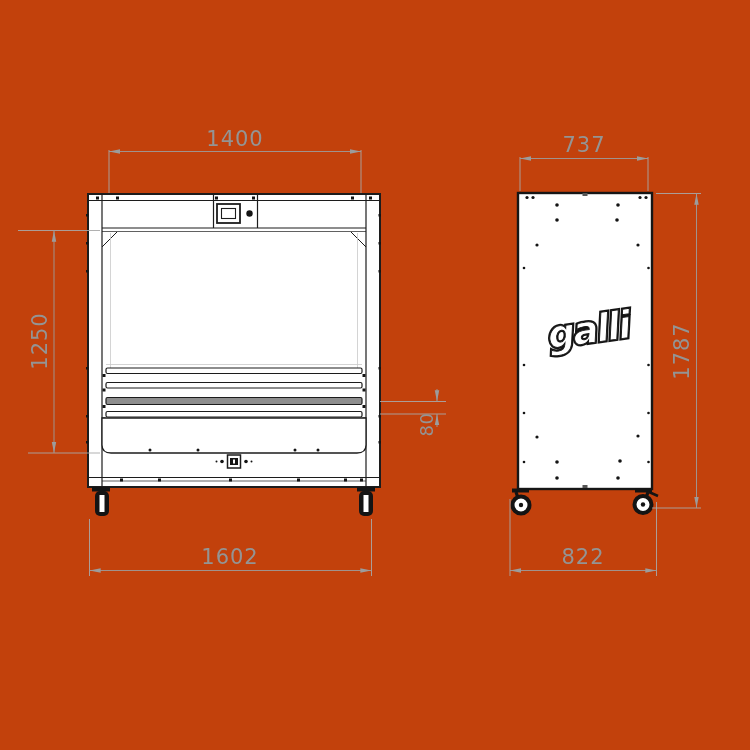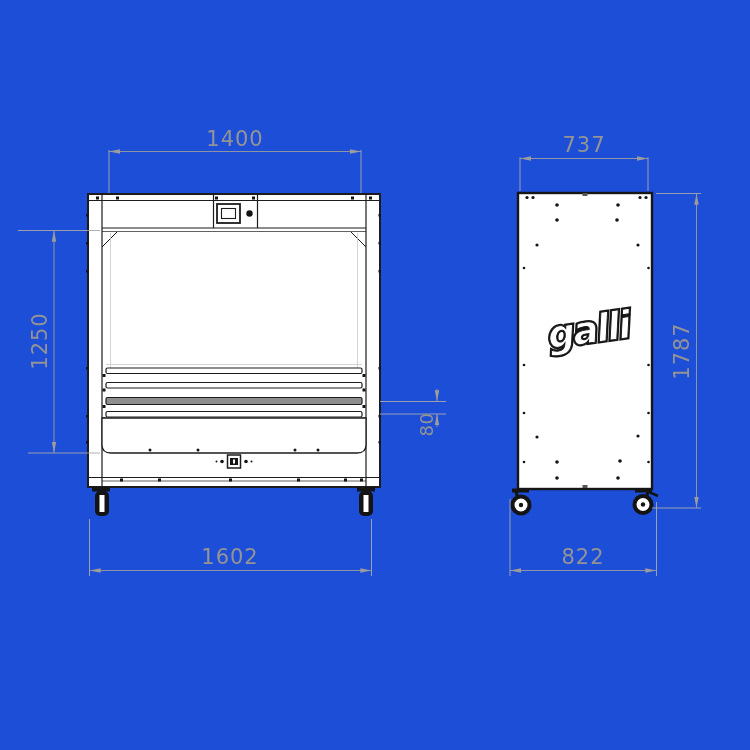--- a/index.html
+++ b/index.html
@@ -1,16 +1,16 @@
 <!DOCTYPE html>
 <html><head>
 <meta charset="utf-8">
 <style>
   html,body{margin:0;padding:0;background:#ffffff;}
-  #canvas{position:relative;width:750px;height:750px;background:#1d4ed8;overflow:hidden;
+  #canvas{position:relative;width:750px;height:750px;background:#c2410c;overflow:hidden;
           font-family:"DejaVu Sans","Liberation Sans",sans-serif;}
   svg{position:absolute;left:0;top:0;}
   .dk{stroke:#1c1c1c;fill:none;}
   .dk-thick{stroke:#161616;stroke-width:2.4;fill:#ffffff;}
   .lt{stroke:#c9c9c9;stroke-width:0.8;fill:none;}
   .ext{stroke:#a8a8a8;stroke-width:0.9;fill:none;}
   .dim{stroke:#9c9c9c;stroke-width:0.9;fill:none;}
   .dim-text{fill:#949494;font-size:21px;letter-spacing:1px;font-weight:400;}
   .dim-text-sm{fill:#949494;font-size:18px;letter-spacing:0.5px;}
   .blk{fill:#141414;stroke:none;}

